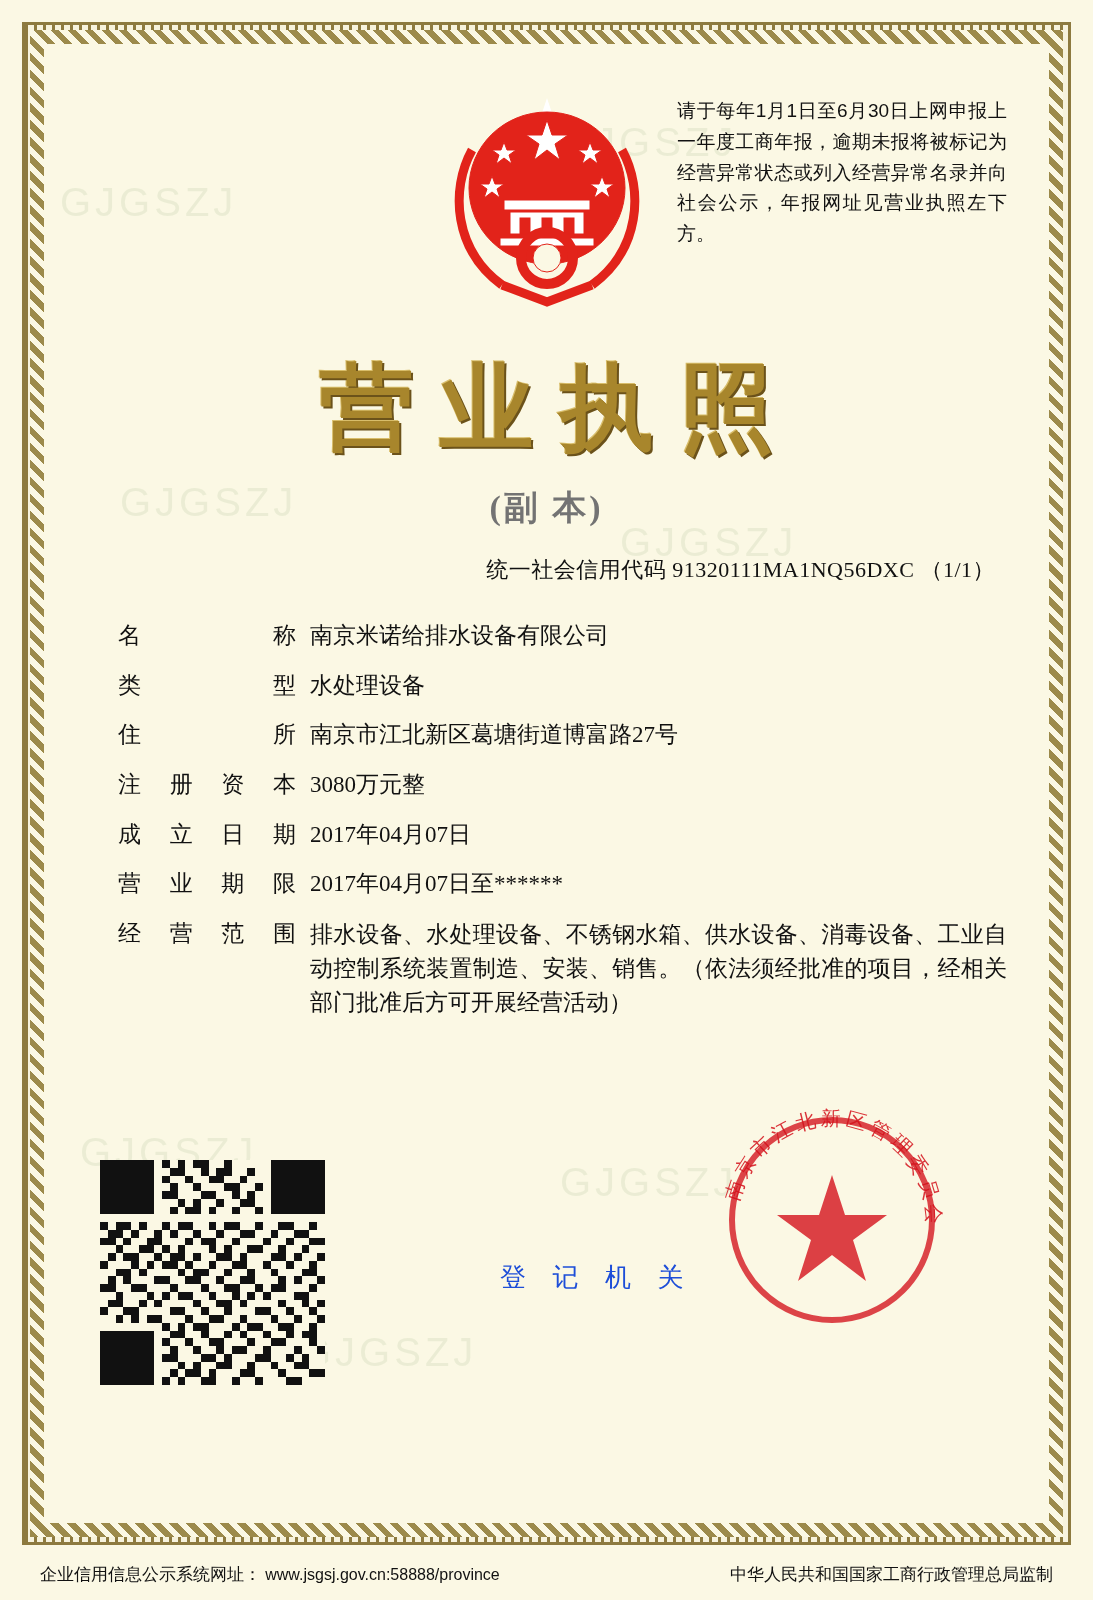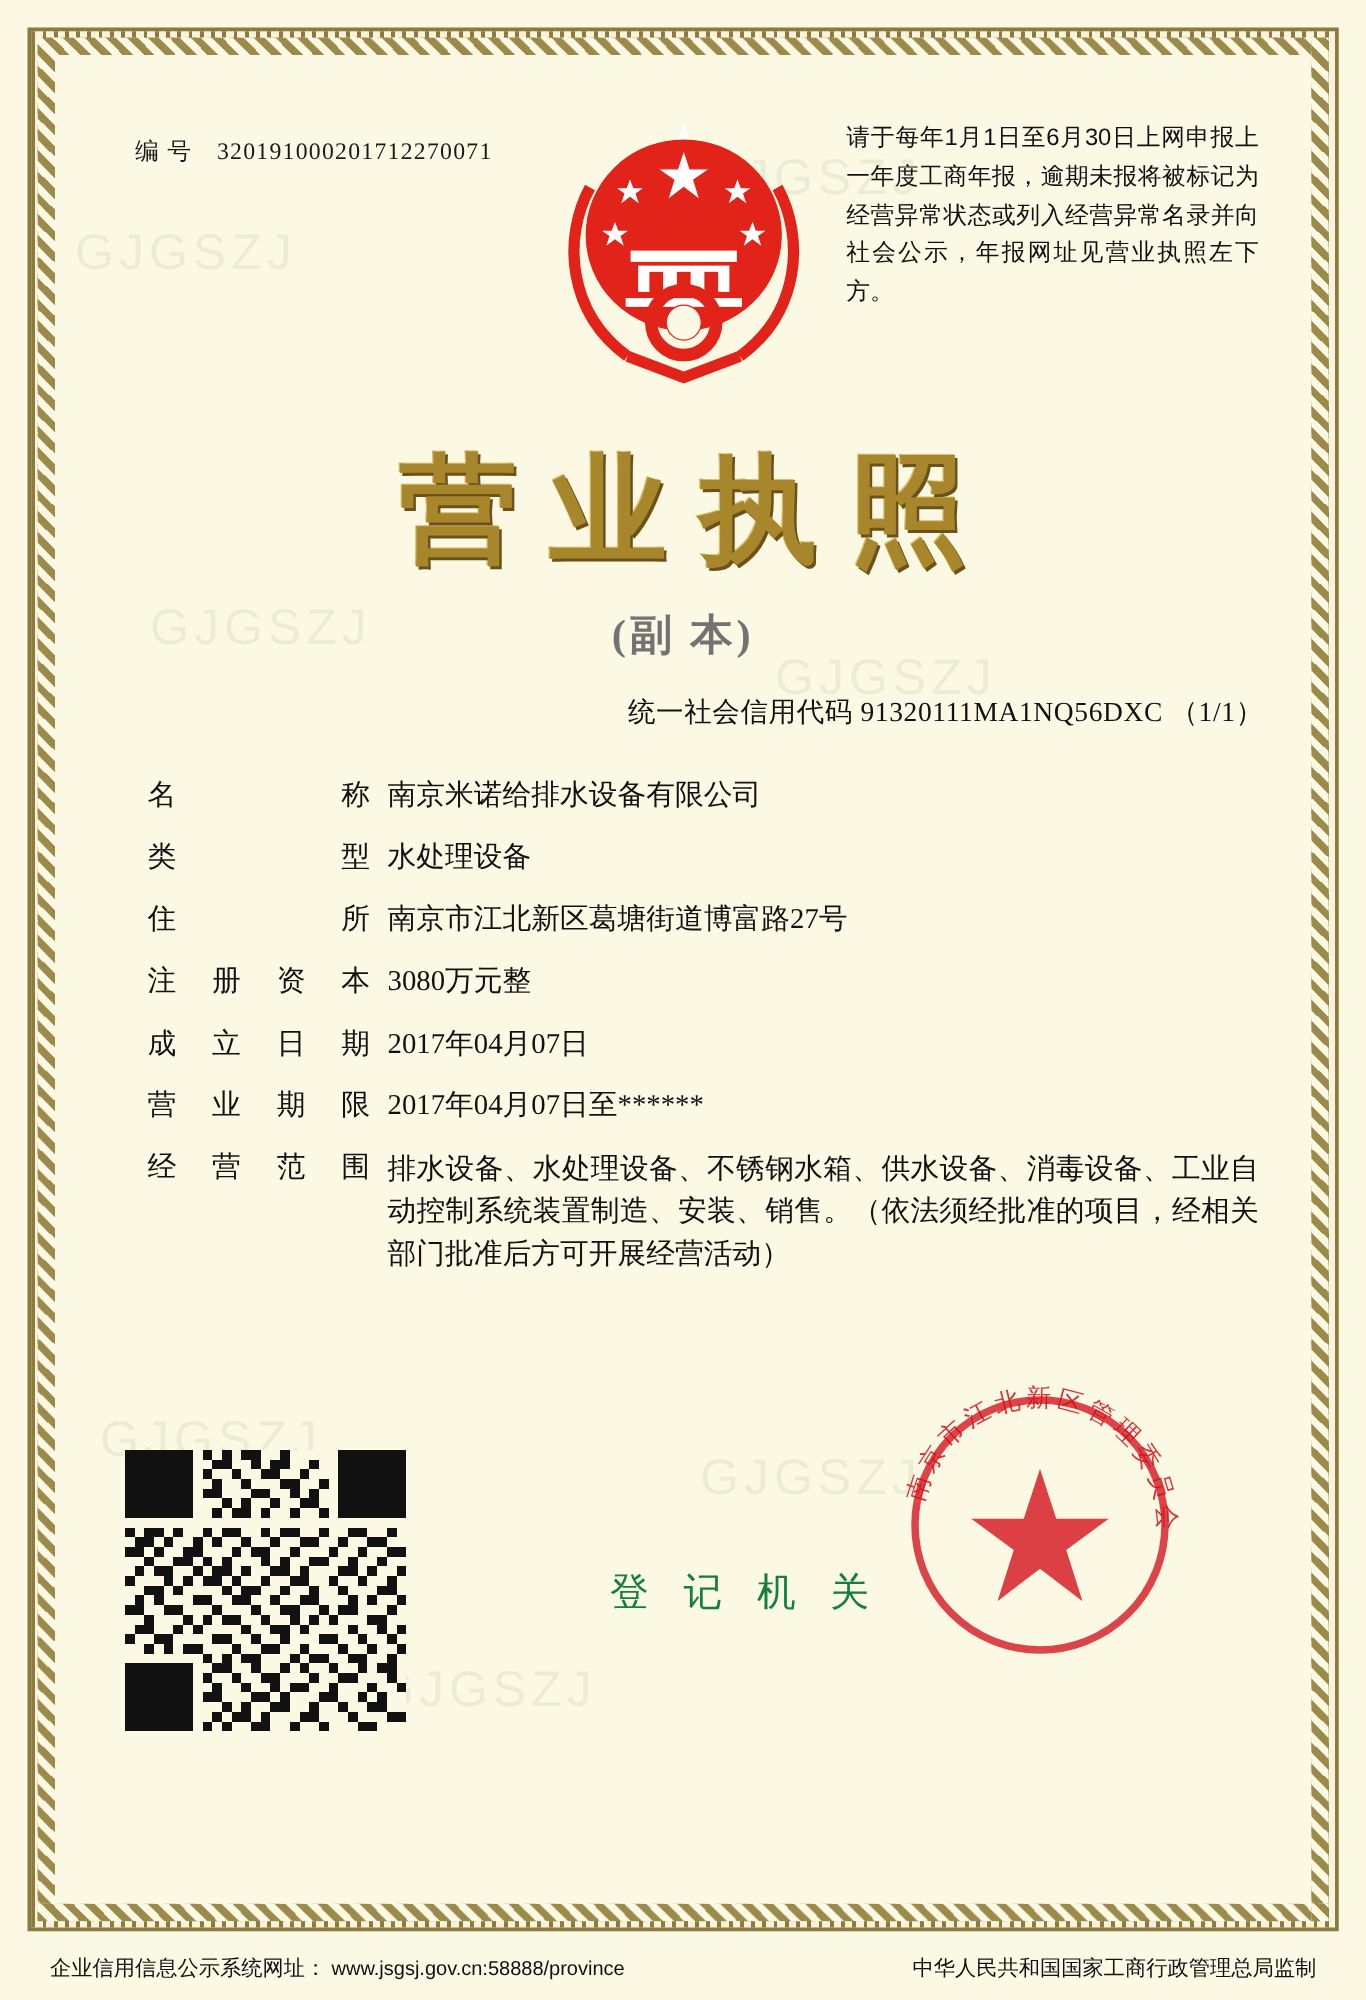--- a/index.html
+++ b/index.html
@@ -71,21 +71,21 @@
     text-shadow:2px 2px 0 #6b521a, -1px -1px 0 #d8bd6a;
     font-family:Liberation Serif, serif;
     padding-left:26px;
   }
   .subtitle{
     position:absolute;left:0;right:0;top:415px;
     text-align:center;font-size:34px;font-weight:bold;color:#737373;
     letter-spacing:3px;
   }
   .credit-code{
-    position:absolute;left:0;right:4px;top:485px;
+    position:absolute;left:0;right:20px;top:485px;
     text-align:right;font-size:22px;color:#111;letter-spacing:0.5px;
   }
   .fields{
     position:absolute;left:40px;right:0;top:550px;
   }
   .row{
     display:flex;
     margin-bottom:17px;
     font-size:23px;
     color:#111;
@@ -102,22 +102,22 @@
     flex:1;
     padding-left:14px;
     text-align:justify;
   }
   .value.scope{line-height:1.48;padding-right:8px;}
   .qr{
     position:absolute;left:22px;bottom:110px;
     width:225px;height:225px;
   }
   .reg-auth{
-    position:absolute;left:410px;bottom:200px;
-    font-size:31px;letter-spacing:10px;color:#15803d;
+    position:absolute;left:422px;bottom:200px;
+    font-size:26px;letter-spacing:10px;color:#1d4ed8;
   }
   .date-line{
     position:absolute;right:14px;bottom:112px;
     font-size:23px;color:#111;letter-spacing:2px;
   }
   .date-line b{font-weight:normal;margin:0 10px;}
   .seal{
     position:absolute;right:58px;bottom:150px;
     width:250px;height:250px;
     pointer-events:none;
@@ -155,24 +155,20 @@
     <div style="left:560px;top:120px;">GJGSZJ</div>
     <div style="left:120px;top:480px;">GJGSZJ</div>
     <div style="left:620px;top:520px;">GJGSZJ</div>
     <div style="left:80px;top:1130px;">GJGSZJ</div>
     <div style="left:560px;top:1160px;">GJGSZJ</div>
     <div style="left:300px;top:1330px;">GJGSZJ</div>
   </div>
 
   <div class="content">
 
-    <div class="serial">
-      <span>编 号</span>
-      <span style="margin-left:14px;">320191000201712270071</span>
-    </div>
 
     <div class="notice">请于每年1月1日至6月30日上网申报上一年度工商年报，逾期未报将被标记为经营异常状态或列入经营异常名录并向社会公示，年报网址见营业执照左下方。</div>
 
     <svg class="emblem" viewBox="0 0 230 250">
       <g fill="#e2231a" stroke="#e2231a">
 
         <polygon points="115,18 121,36 140,36 125,47 130,65 115,54 100,65 105,47 90,36 109,36" fill="#fff" stroke="none" transform="translate(0,0)"></polygon>
         <circle cx="115" cy="105" r="72" fill="none" stroke="#e2231a" stroke-width="0"></circle>
 
         <ellipse cx="115" cy="108" rx="78" ry="76" fill="#e2231a"></ellipse>

